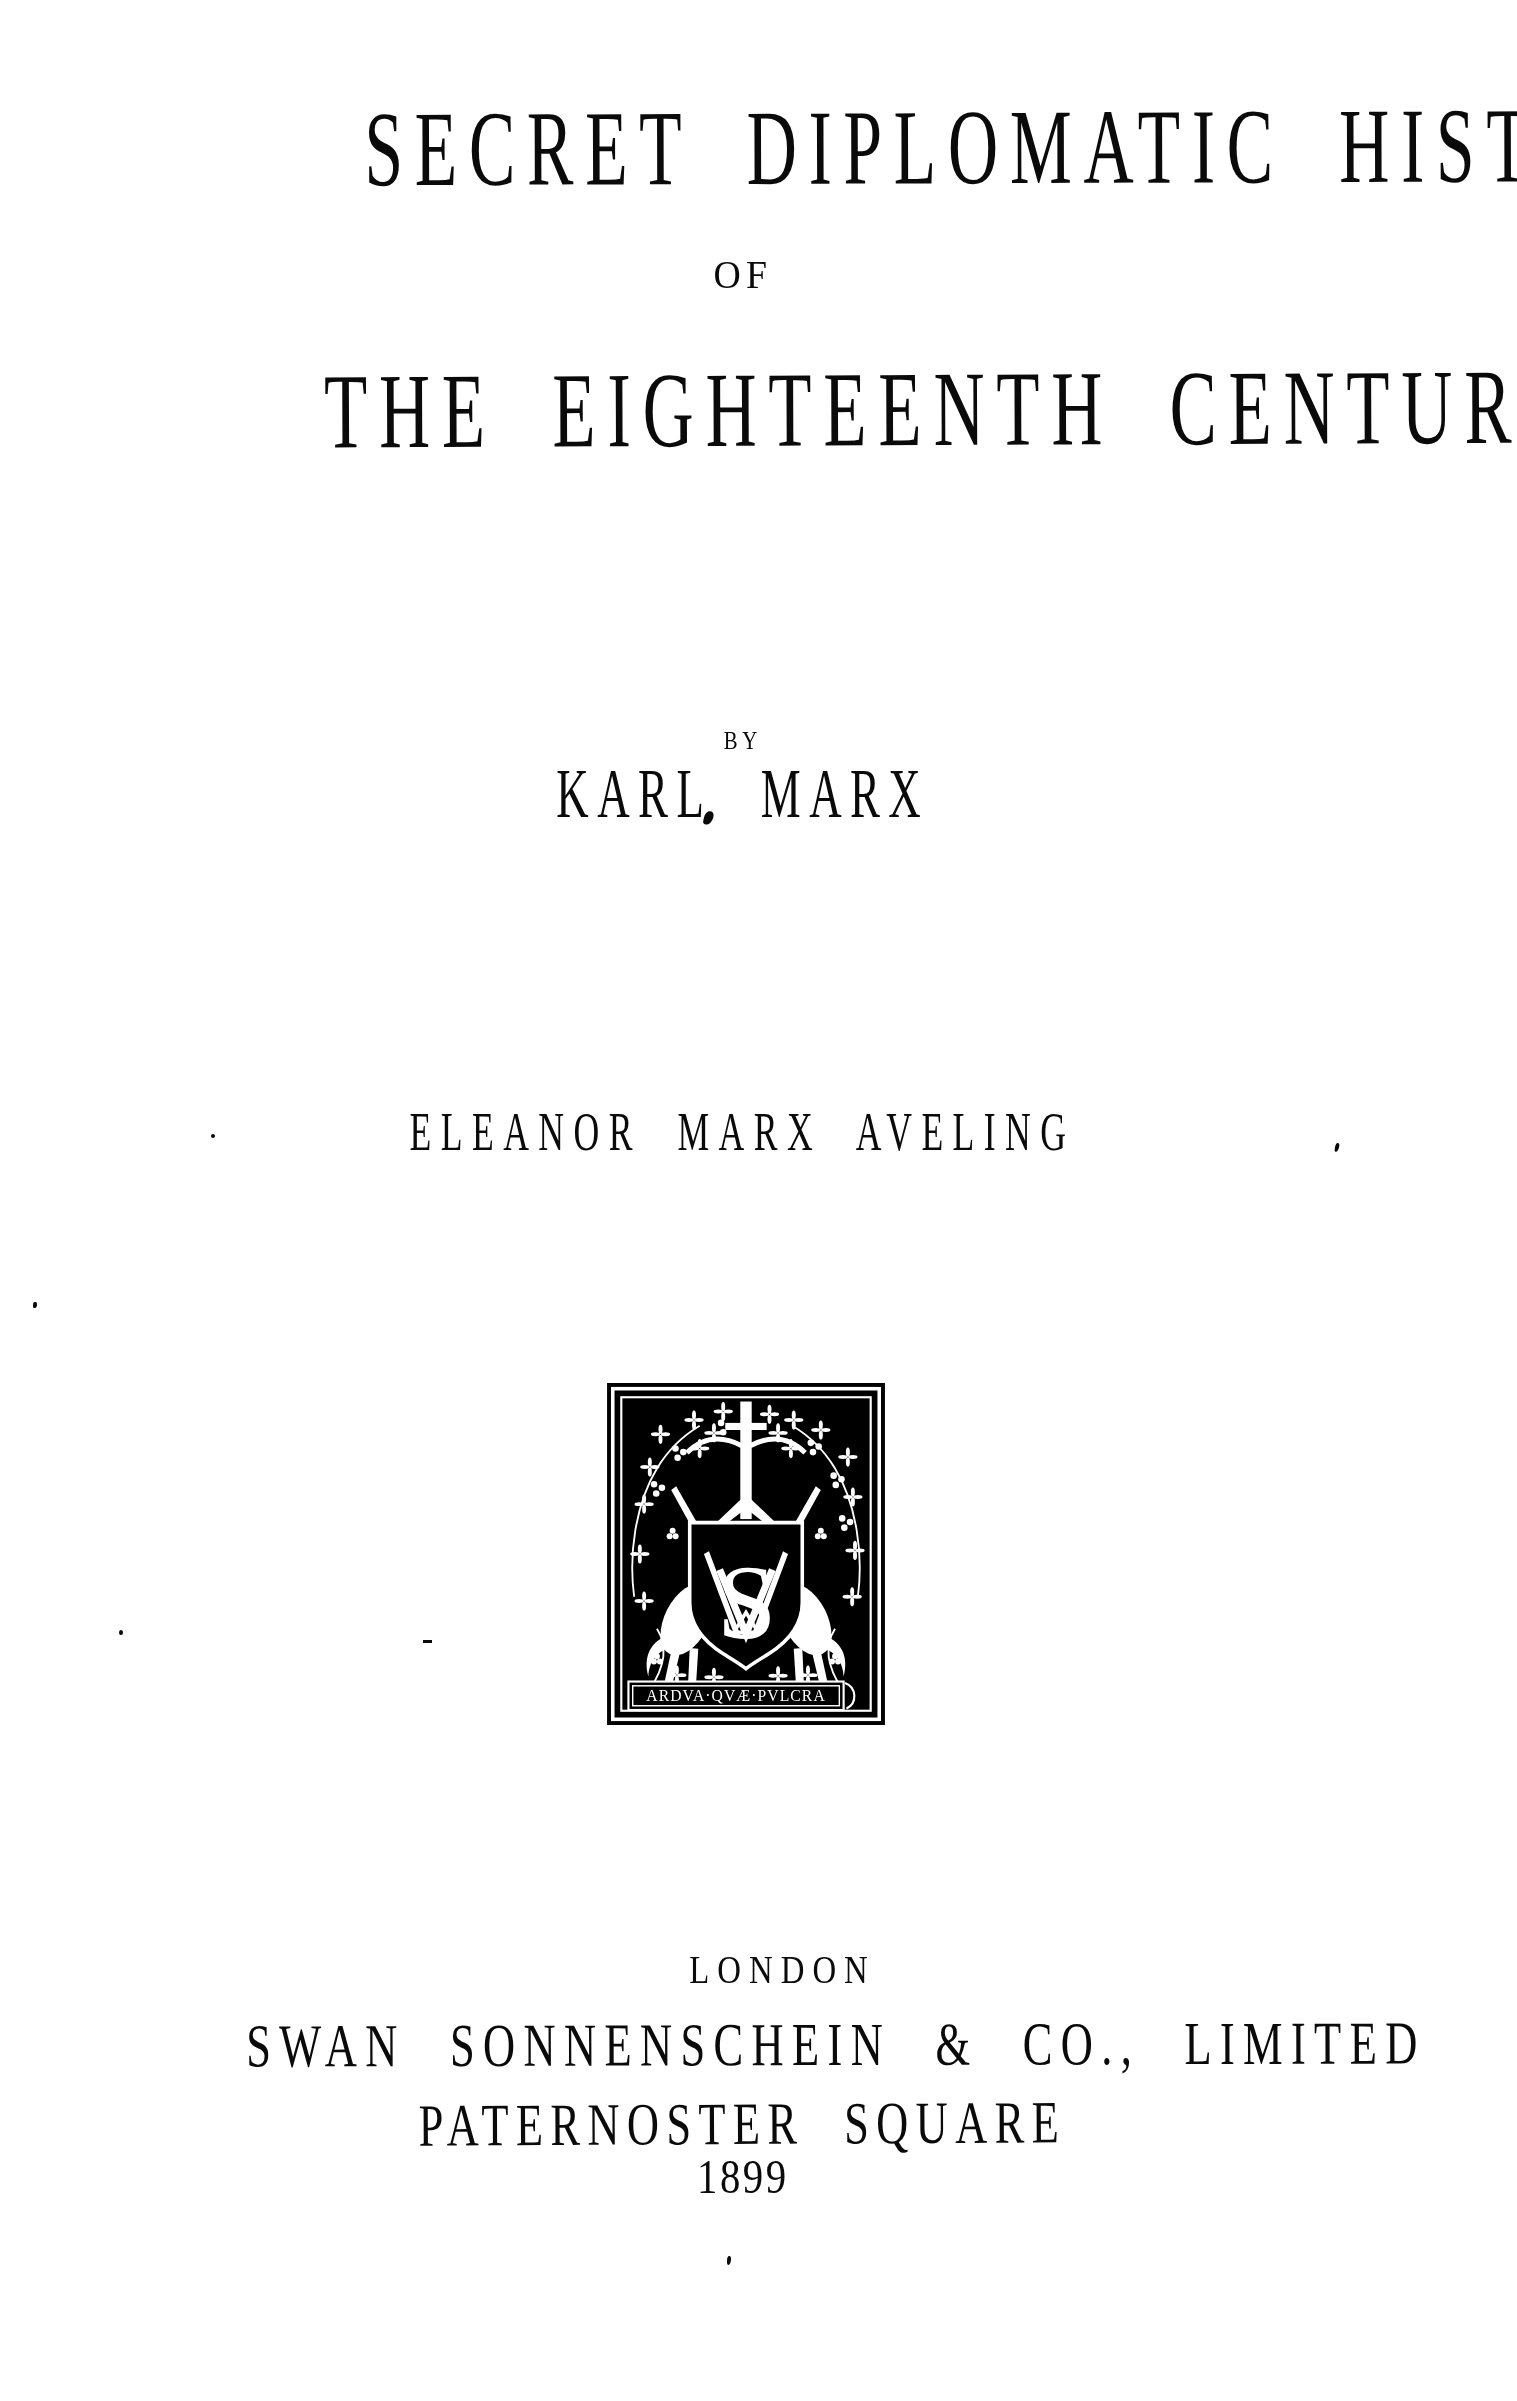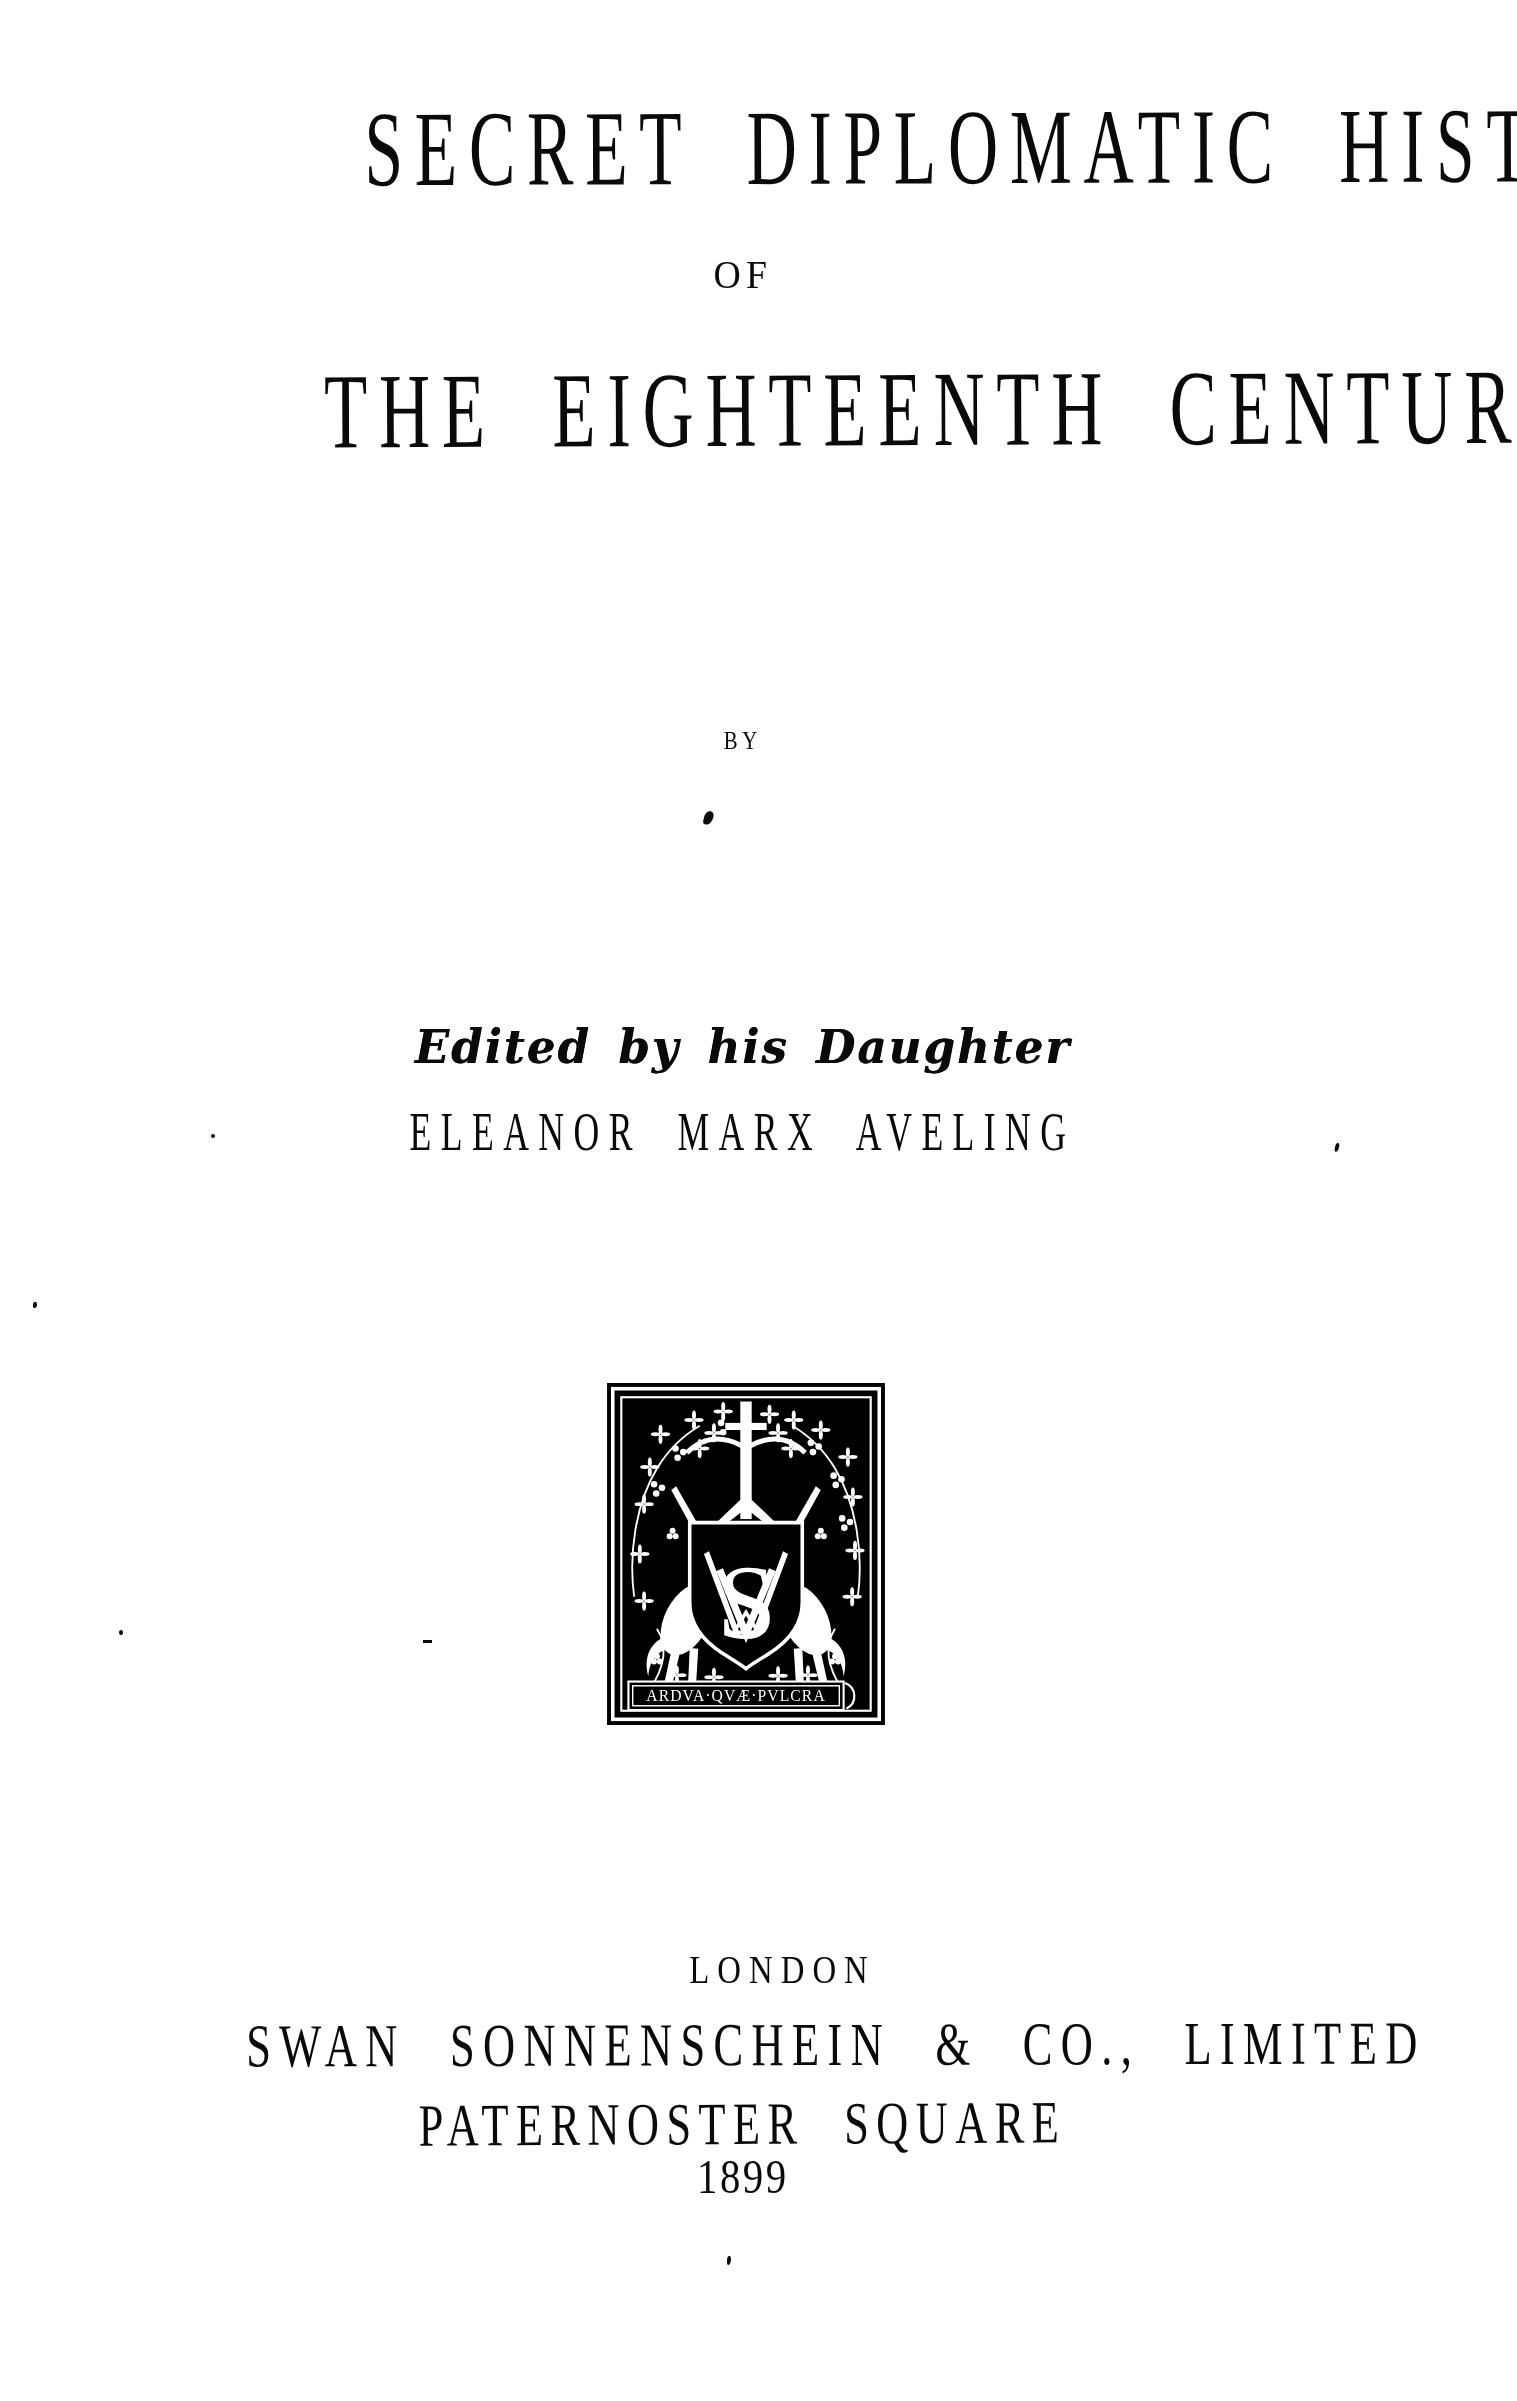--- a/index.html
+++ b/index.html
@@ -42,21 +42,21 @@
   .sp-comma{border-radius:60% 40% 70% 30%;}
 </style>
 </head>
 <body>
 
 <div class="textcol">
   <div class="line title1"><span class="sx">SECRET DIPLOMATIC HISTORY</span></div>
   <div class="line of"><span class="sx">OF</span></div>
   <div class="line title2"><span class="sx">THE EIGHTEENTH CENTURY</span></div>
   <div class="line by"><span class="sx">BY</span></div>
-  <div class="line gothic"><span class="sx">Edited by his Daughter</span></div>
+  <div class="line author"><span class="sx">KARL MARX</span></div>
   <div class="line editor"><span class="sx">ELEANOR MARX AVELING</span></div>
   <div class="line city"><span class="sx">LONDON</span></div>
   <div class="line publisher"><span class="sx">SWAN SONNENSCHEIN &amp; CO., LIMITED</span></div>
   <div class="line street"><span class="sx">PATERNOSTER SQUARE</span></div>
   <div class="line year"><span class="sx">1899</span></div>
 </div>
 
 <svg class="emblem" viewBox="0 0 390 480" xmlns="http://www.w3.org/2000/svg">
   <defs>
     <g id="fl" fill="#fff">

